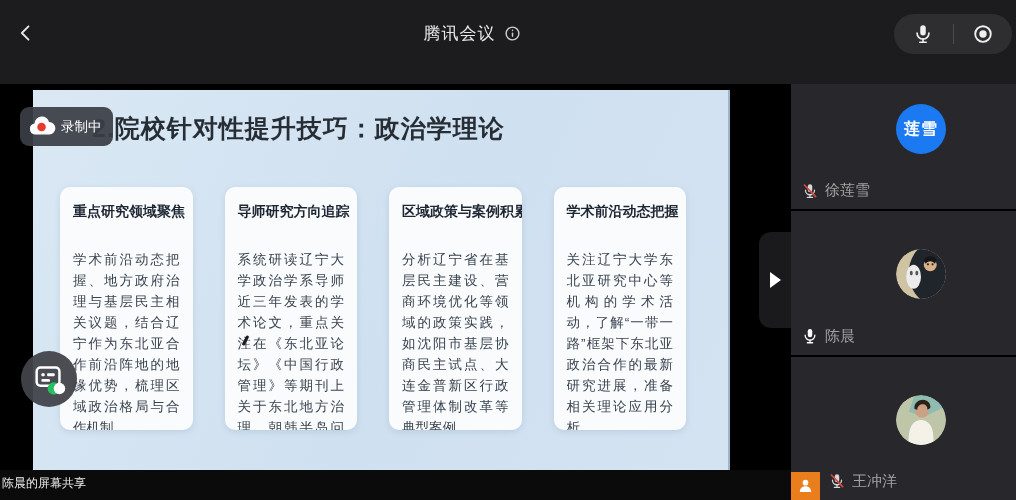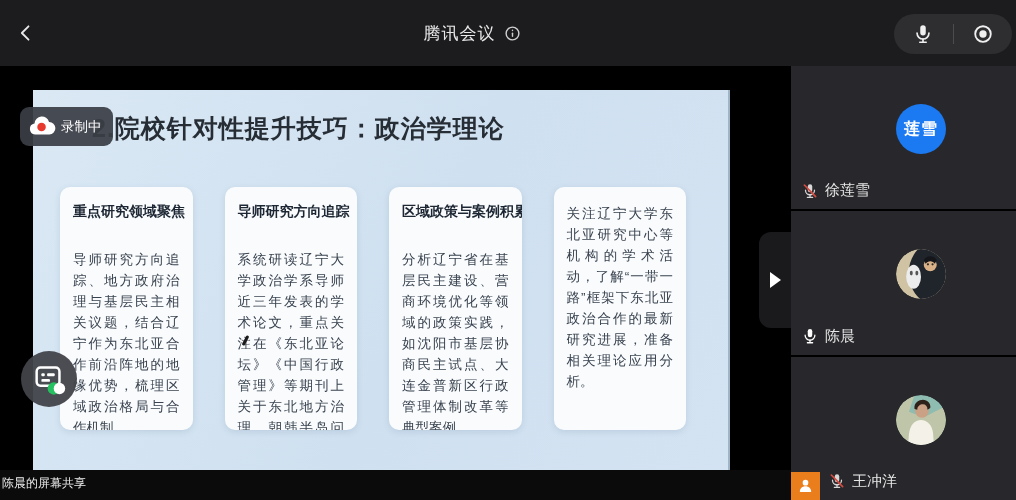--- a/index.html
+++ b/index.html
@@ -1,21 +1,21 @@
 <!DOCTYPE html>
 <html><head>
 <meta charset="utf-8">
 <style>
   * { margin:0; padding:0; box-sizing:border-box; }
   html,body { width:1016px; height:500px; background:#000; overflow:hidden;
               font-family:"Liberation Sans", sans-serif; }
   .app { position:relative; width:1016px; height:500px; background:#000; }
 
   
-  .topbar { position:absolute; left:0; top:0; width:1016px; height:66px;
+  .topbar { position:absolute; left:0; top:0; width:1016px; height:84px;
             background:#1c1c1e; z-index:30; }
   .back-btn { position:absolute; left:8px; top:15px; width:36px; height:36px;
               display:flex; align-items:center; justify-content:center; cursor:pointer; }
   .title-group { position:absolute; left:0; right:0; top:0; height:66px;
                  display:flex; align-items:center; justify-content:center; gap:8px; }
   .title-group { transform:translateX(-36px); }
   .app-title { color:#e9e9ea; font-size:17px; letter-spacing:1px; }
   .info-icon { display:flex; align-items:center; }
   .ctrl-pill { position:absolute; right:4px; top:14px; height:40px; width:118px;
                background:#2e2e31; border-radius:20px; display:flex;
@@ -71,21 +71,21 @@
   .sidebar { position:absolute; left:791px; top:66px; width:243px; height:434px;
              background:#000; display:flex; flex-direction:column; gap:2px; }
   .tile { position:relative; flex:1 1 0; background:#28282c; overflow:hidden; cursor:pointer; }
   .avatar { position:absolute; left:105px; top:38px; width:50px; height:50px;
             border-radius:50%; overflow:hidden; }
   .avatar-blue { background:#1b79f2; display:flex; align-items:center;
                  justify-content:center; color:#fff; font-size:16px;
                  font-weight:bold; letter-spacing:1px; }
   .nameplate { position:absolute; left:10px; bottom:9px; display:flex;
                align-items:center; gap:6px; }
-  .nameplate .pname { color:#e5e5e5; font-size:15px; }
+  .nameplate .pname { color:#a3a3a3; font-size:15px; }
   .host-badge { position:absolute; left:0; bottom:0; width:29px; height:28px;
                 background:#ea7e1c; display:flex; align-items:center;
                 justify-content:center; }
   .tile-host .nameplate { left:37px; }
 </style>
 </head>
 <body>
 
 <div class="app">
 
@@ -124,31 +124,32 @@
     </div>
   </header>
 
   <main class="share-area">
 
     <div class="slide">
       <h1 class="slide-title">2.院校针对性提升技巧：政治学理论</h1>
       <div class="cards">
         <div class="card">
           <h2>重点研究领域聚焦</h2>
-          <p>导师研究方向追踪、地方政府治理与基层民主相关议题，结合辽宁作为东北亚合作前沿阵地的地缘优势，梳理区域政治格局与合作机制。</p>
+          <p>学术前沿动态把握、地方政府治理与基层民主相关议题，结合辽宁作为东北亚合作前沿阵地的地缘优势，梳理区域政治格局与合作机制。</p>
         </div>
         <div class="card">
           <h2>导师研究方向追踪</h2>
           <p>系统研读辽宁大学政治学系导师近三年发表的学术论文，重点关注在《东北亚论坛》《中国行政管理》等期刊上关于东北地方治理、朝韩半岛问题的研究成果。</p>
         </div>
         <div class="card">
           <h2>区域政策与案例积累</h2>
           <p>分析辽宁省在基层民主建设、营商环境优化等领域的政策实践，如沈阳市基层协商民主试点、大连金普新区行政管理体制改革等典型案例。</p>
         </div>
         <div class="card">
+          <h2>学术前沿动态把握</h2>
           <p>关注辽宁大学东北亚研究中心等机构的学术活动，了解“一带一路”框架下东北亚政治合作的最新研究进展，准备相关理论应用分析。</p>
         </div>
       </div>
       <div class="cursor"></div>
     </div>
 
     <div class="rec-badge">
       <svg width="30" height="24" viewBox="0 0 32 26">
         <path d="M8.5 21a6 6 0 0 1-.6-11.9A8 8 0 0 1 23.6 7.6 5.6 5.6 0 0 1 24 21z" fill="#fff"></path>
         <circle cx="15.5" cy="13" r="4.6" fill="#e8392e"></circle>

